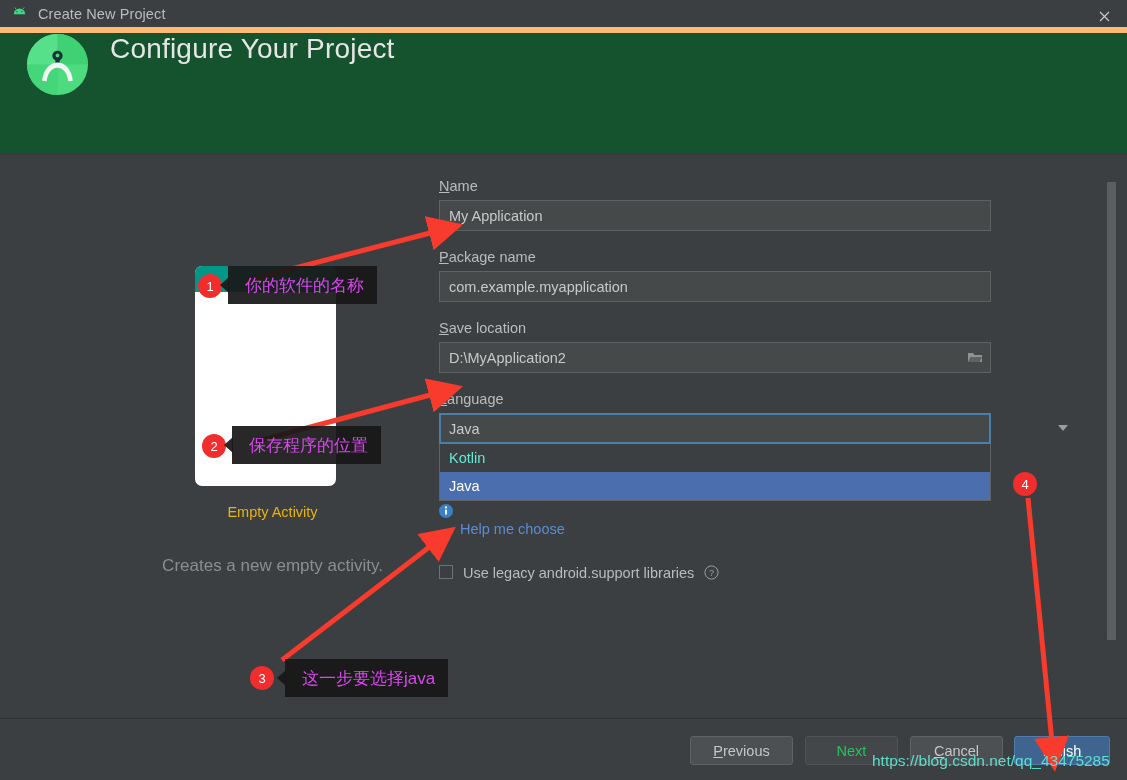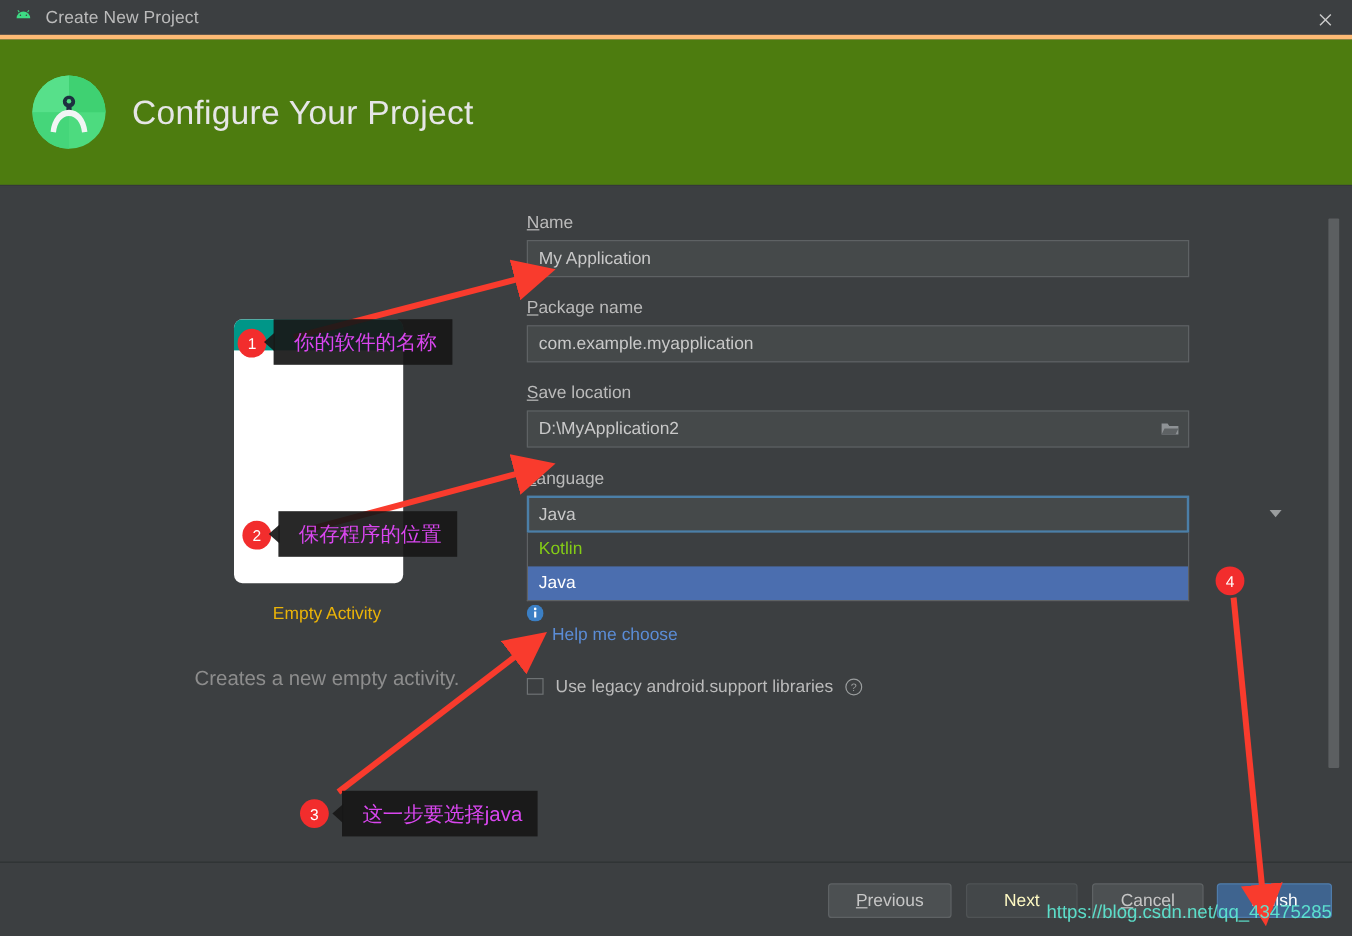--- a/index.html
+++ b/index.html
@@ -13,44 +13,44 @@
     position: relative;
     width: 1127px; height: 780px;
     background: #3c3f41;
   }
 
   
   .titlebar {
     position: absolute; left: 0; top: 0;
     width: 1127px; height: 33px;
     background: #3c3f41;
-    border-bottom: 4px solid #fdba74;
+    border-bottom: 6px solid #fdba74;
     display: flex; align-items: center;
   }
   .tb-icon { margin-left: 11px; width: 17px; height: 17px; display: block; }
   .tb-title {
     margin-left: 10px;
     font-size: 14.5px;
     color: #bbbbbb;
     letter-spacing: .1px;
   }
   .tb-close {
     position: absolute; right: 0; top: 0;
     width: 46px; height: 33px;
     display: flex; align-items: center; justify-content: center;
     color: #c9c9c9; font-size: 15px; line-height: 1;
   }
 
   
   .header {
     position: absolute; left: 0; top: 33px;
     width: 1127px; height: 122px;
-    background: #4d7c0f;
+    background: #14532d;
     border-bottom: 1px solid #35383a;
-    display: flex; align-items: center;
+    display: flex; 
   }
   .header-logo { margin-left: 26px; width: 63px; height: 63px; display:block; }
   .header-title {
     margin-left: 21px;
     font-size: 28px;
     color: #e6e6e6;
     font-weight: normal;
     letter-spacing: .2px;
   }
 
@@ -136,21 +136,21 @@
     width: 552px;
     background: #3c3f41;
     border: 1px solid #5e6264;
     border-top: none;
     z-index: 5;
   }
   .combo-item {
     height: 28px;
     display: flex; align-items: center;
     padding-left: 9px;
-    font-size: 14.5px; color: #84cc16;
+    font-size: 14.5px; color: #5eead4;
   }
   .combo-item.selected {
     background: #4b6eaf; color: #ffffff;
   }
 
   
   .infoline {
     margin-top: 10px;
     display: flex; align-items: flex-start;
     font-size: 14.5px; color: #b0b0b0;
@@ -202,21 +202,21 @@
     position: absolute; top: 17px;
     height: 29px;
     background: #4c5052;
     border: 1px solid #5e6264;
     border-radius: 3px;
     display: flex; align-items: center; justify-content: center;
     font-size: 14.5px; color: #c6c6c6;
   }
   .btn .mn { text-decoration: underline; }
   .btn-prev   { left: 690px; width: 103px; }
-  .btn-next   { left: 805px; width: 93px; color: #fef9c3; border-color: #4f5355; background:#434749; }
+  .btn-next   { left: 805px; width: 93px; color: #22c55e; border-color: #4f5355; background:#434749; }
   .btn-cancel { left: 910px; width: 93px; }
   .btn-finish {
     left: 1014px; width: 96px;
     background: #3f648f; border: 1px solid #4f7cab; color: #ffffff;
   }
 
   
   .ann { position: absolute; left: 0; top: 0; width: 1127px; height: 780px; pointer-events: none; }
   .marker {
     position: absolute;

